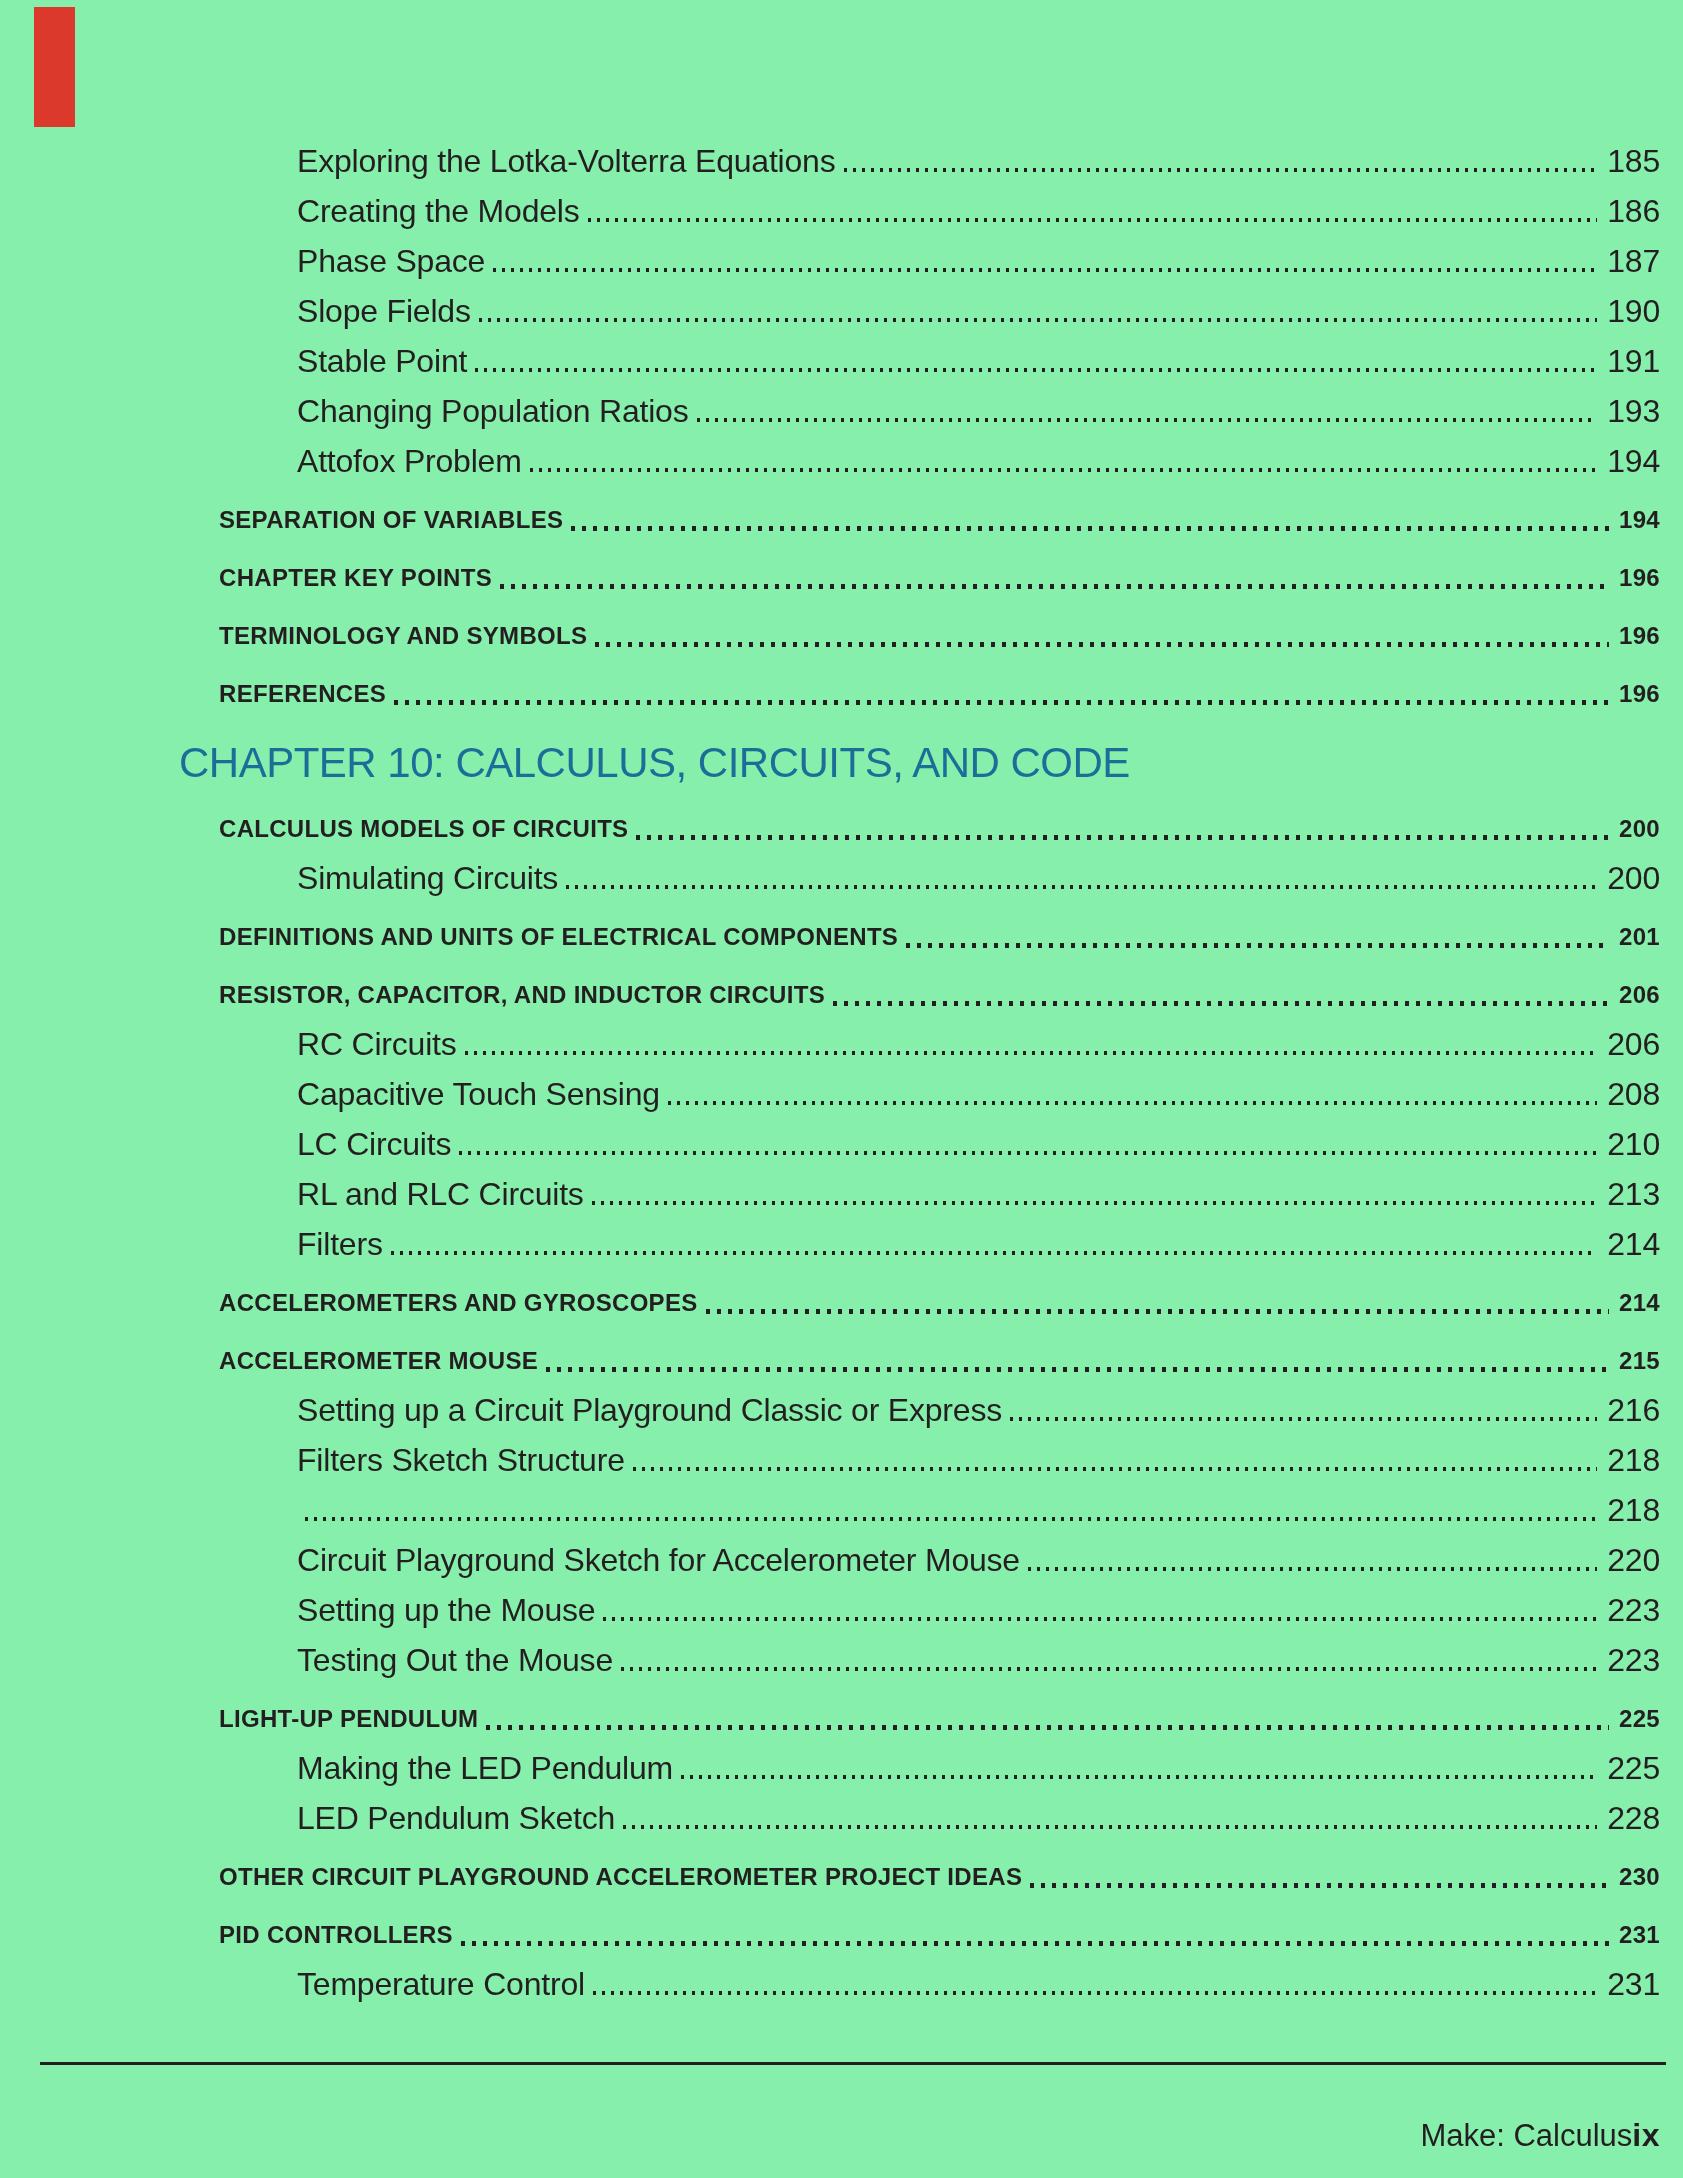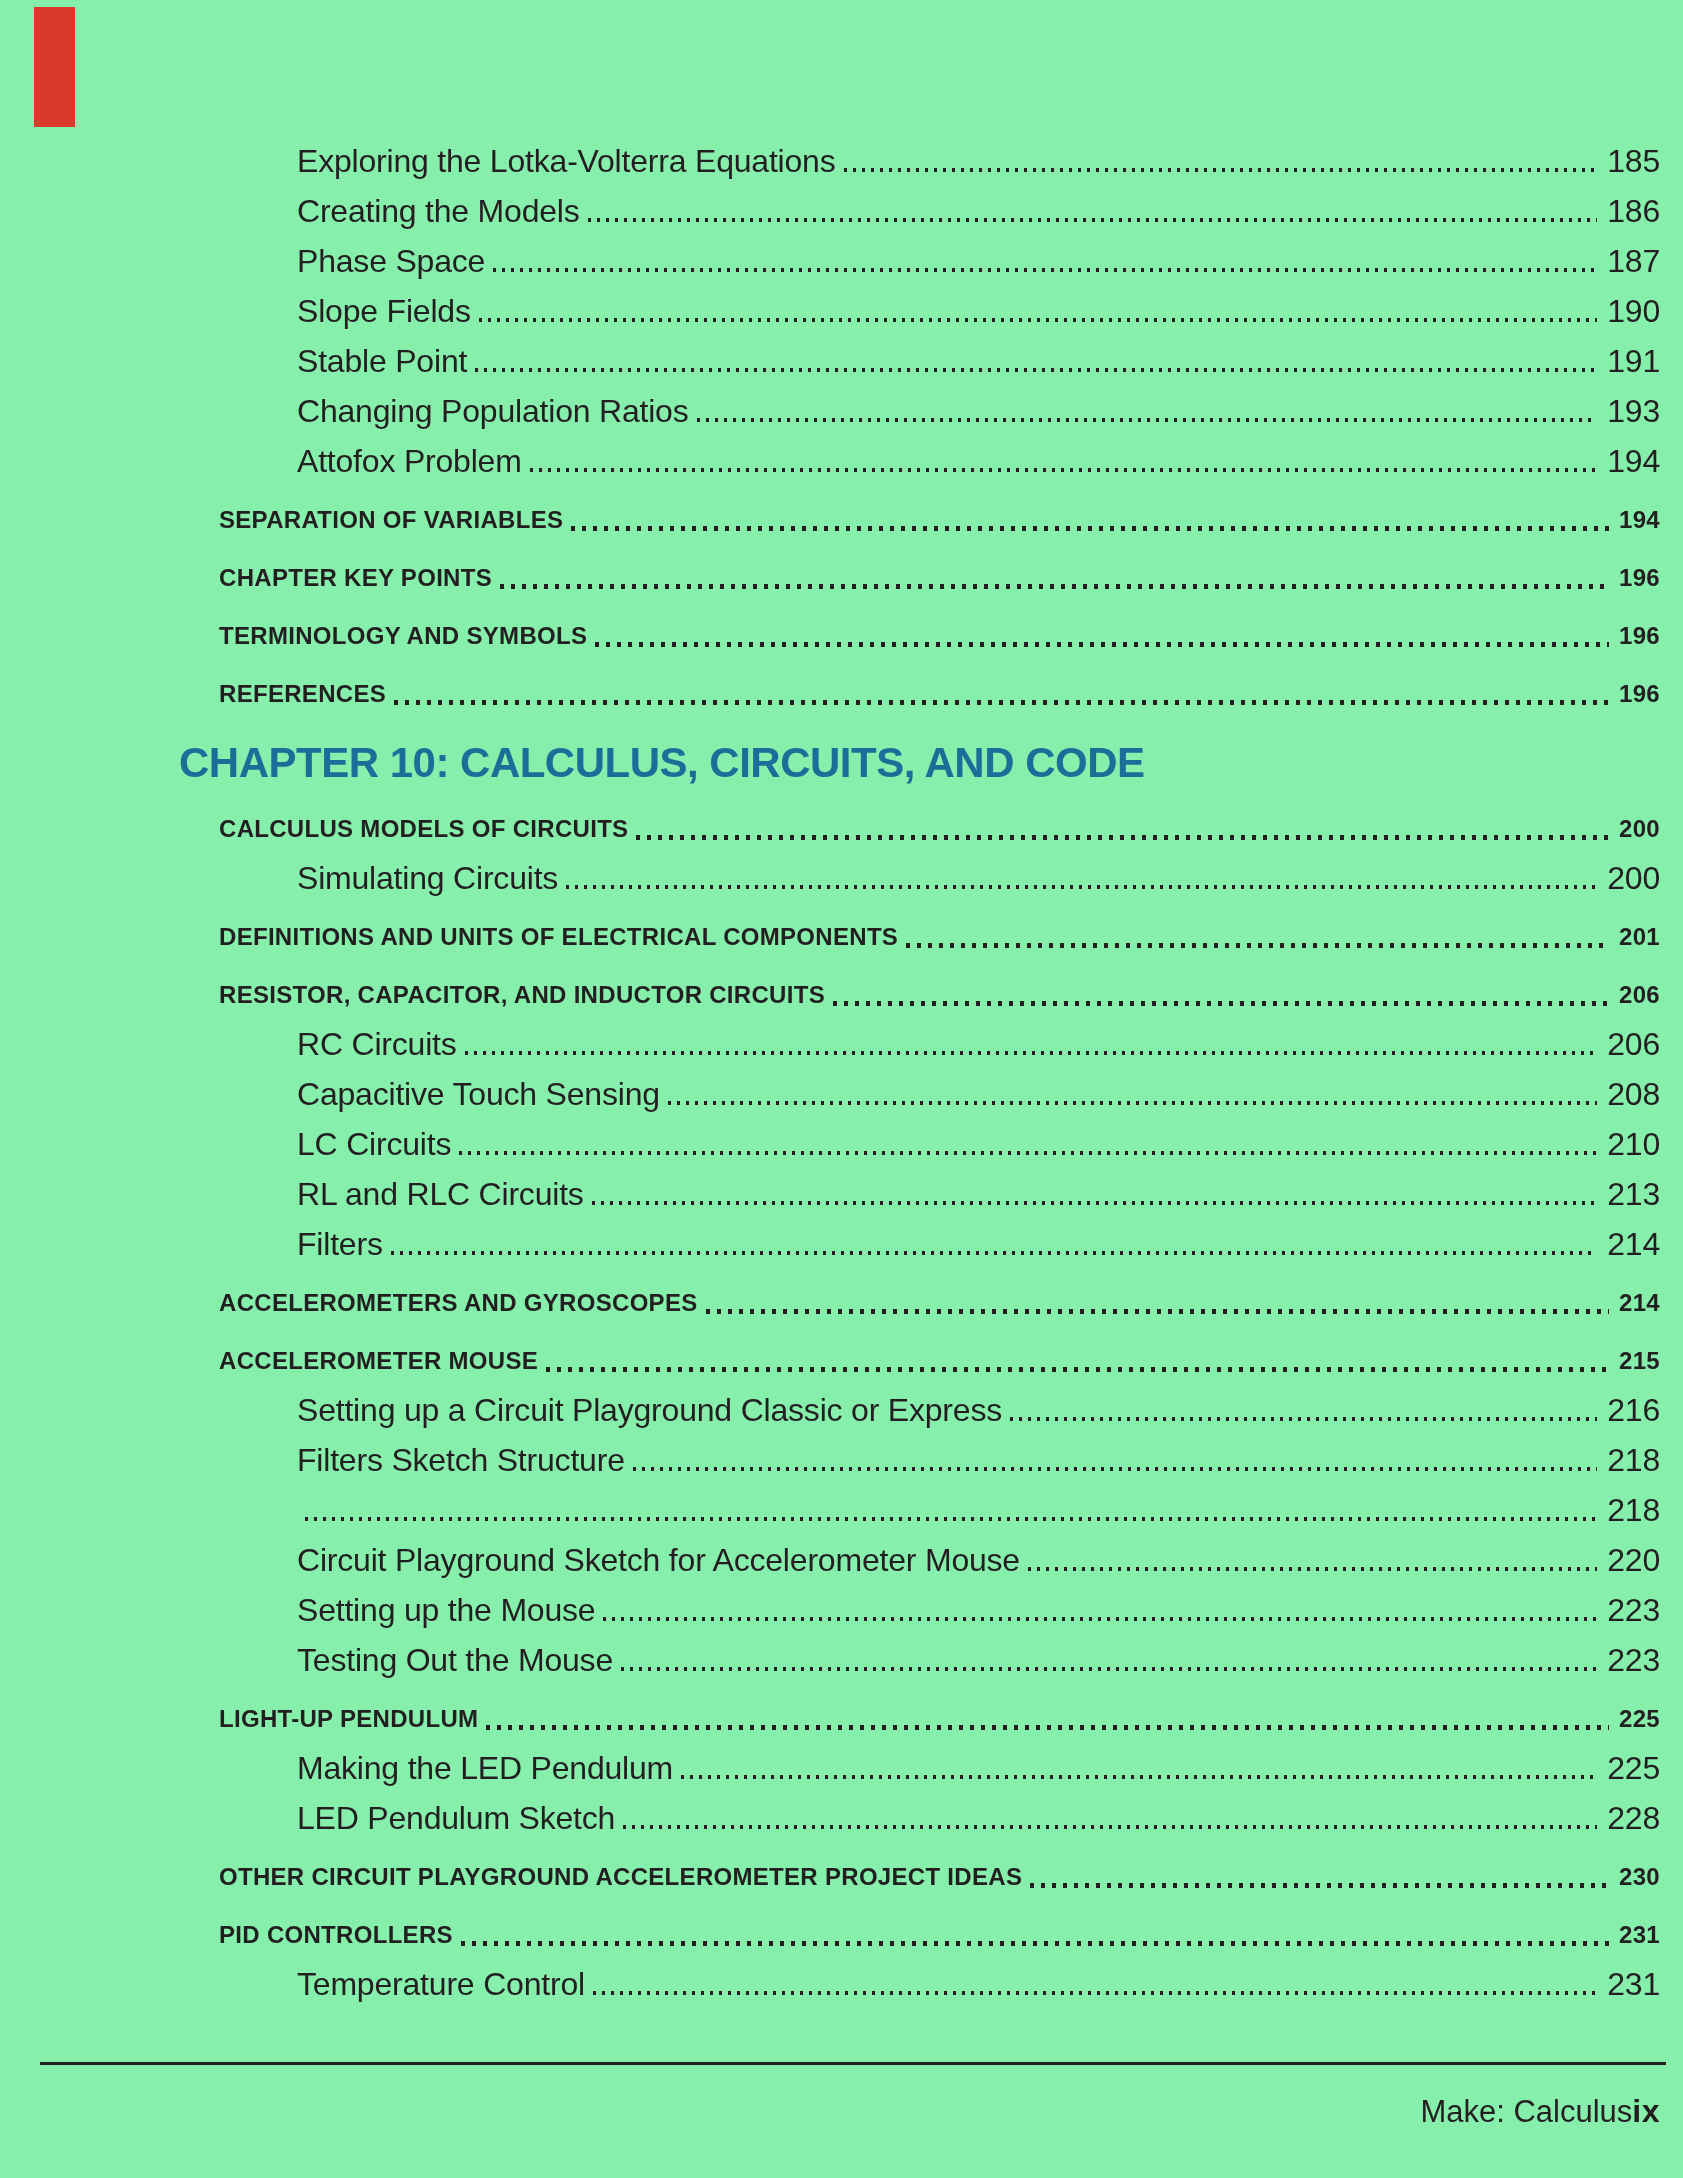--- a/index.html
+++ b/index.html
@@ -27,21 +27,21 @@
 
   .row.sub { font-size:32px; line-height:33px; padding-left:78px; letter-spacing:-0.2px; }
   .row.section { font-size:24px; line-height:35px; font-weight:bold; letter-spacing:0.3px; }
 
   .row.sub + .row.sub { margin-top:17px; }
   .row.sub + .row.section { margin-top:24px; }
   .row.section + .row.section { margin-top:23px; }
   .row.section + .row.sub { margin-top:16px;align-items:flex-end; }
 
   .row.chapter {
-    font-size:42px; line-height:44px; font-weight:bold;
+    font-size:42px; line-height:44px; font-weight:normal;
     letter-spacing:-0.5px;
     margin-left:-40px; margin-top:30px;
   }
   .row.chapter + .row.section { margin-top:26px; }
 
   .leader {
     flex:1 1 auto; min-width:24px;
     align-self:flex-end;
     margin:0 10px 6px 8px;
     background-repeat:repeat-x;
@@ -62,21 +62,21 @@
   
   .footer-rule {
     position:absolute; left:40px; top:2062px; width:1626px; height:3px;
     background:#231f20;
   }
   .footer {
     position:absolute; right:23px; top:2095px;
     display:flex; align-items:baseline; 
     font-size:31px; line-height:32px;
   }
-  .footer .folio { font-weight:bold; font-size:32px; letter-spacing:0.5px; }
+  .footer .folio { font-weight:bold; font-size:32px; letter-spacing:0.5px;margin-top:24px; }
 </style>
 </head>
 <body>
 
 <div class="page">
 
   <div class="edge-tab"></div>
 
   <div class="toc" id="toc">
       <div class="row sub">

